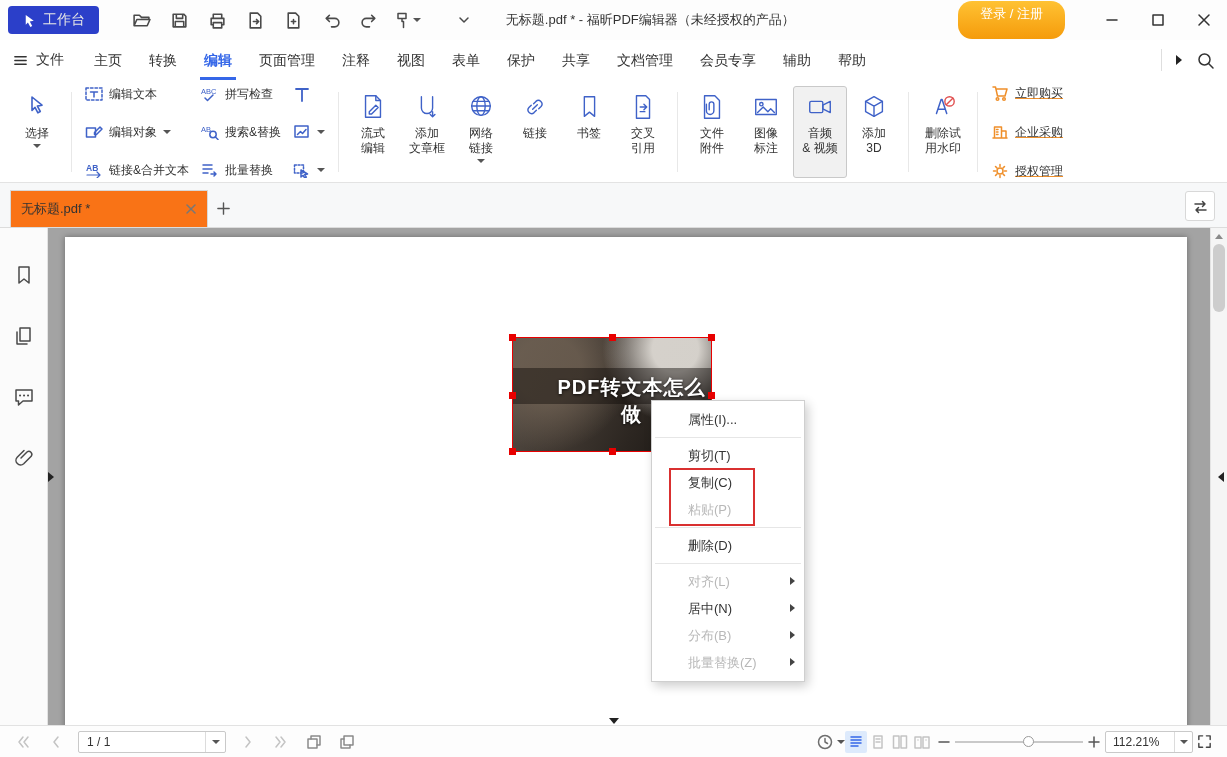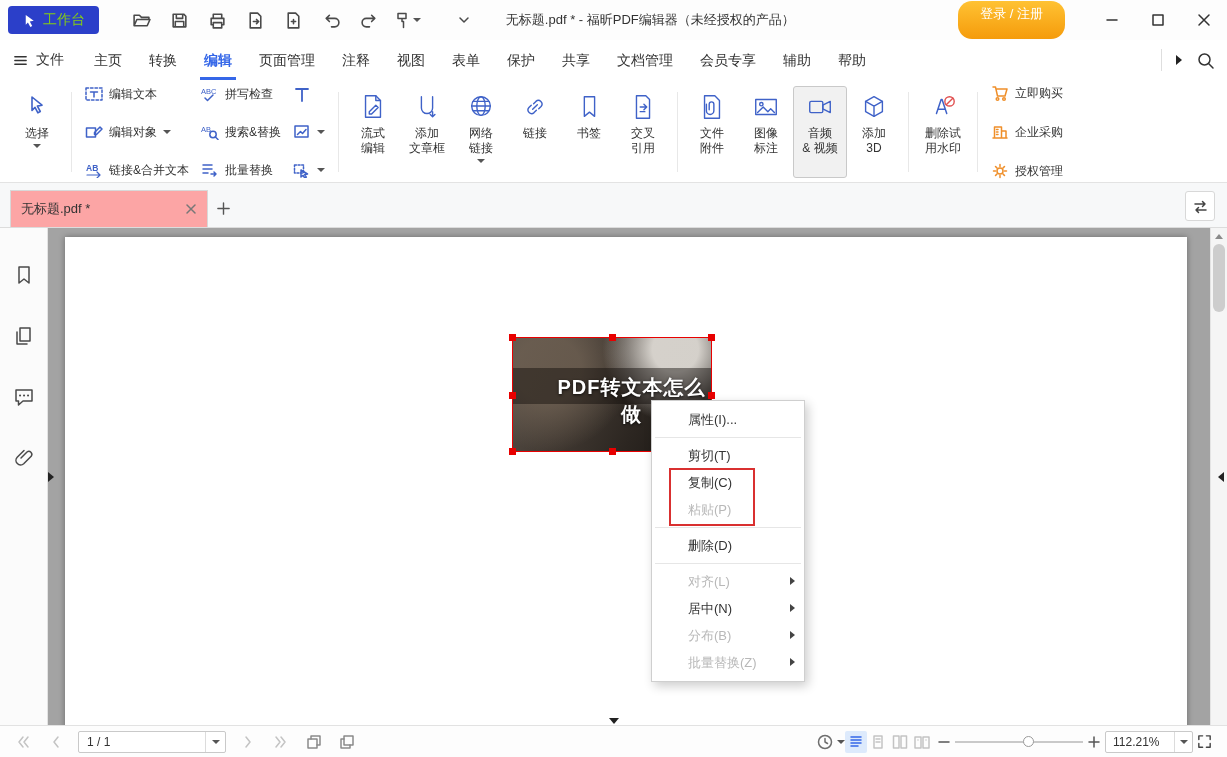--- a/index.html
+++ b/index.html
@@ -8,21 +8,21 @@
 svg{display:block;}
 svg.ic{fill:none;stroke:currentColor;stroke-width:1.5;stroke-linecap:round;stroke-linejoin:round;}
 .tri-down{width:0;height:0;border-left:4px solid transparent;border-right:4px solid transparent;border-top:4px solid #555;}
 .tri-right{width:0;height:0;border-top:4px solid transparent;border-bottom:4px solid transparent;border-left:5px solid #444;}
 .tri-left{width:0;height:0;border-top:5px solid transparent;border-bottom:5px solid transparent;border-right:6px solid #222;}
 .tri-down-big{width:0;height:0;border-left:5px solid transparent;border-right:5px solid transparent;border-top:6px solid #222;}
 .tri-right-big{width:0;height:0;border-top:5px solid transparent;border-bottom:5px solid transparent;border-left:6px solid #222;}
 
 
 .titlebar{height:40px;display:flex;align-items:center;background:#fdfdfd;padding:0 0 0 8px;position:relative;}
-.workbench-btn{display:flex;align-items:center;gap:6px;background:#2b3fc9;color:#84cc16;height:28px;padding:0 14px;border-radius:4px;font-size:14px;cursor:default;}
+.workbench-btn{display:flex;align-items:center;gap:6px;background:#2b3fc9;color:#e5e5e5;height:28px;padding:0 14px;border-radius:4px;font-size:14px;cursor:default;}
 .qat{display:flex;align-items:center;gap:10px;margin-left:28px;color:#4a4a4a;}
 .qbtn{width:28px;height:28px;display:flex;align-items:center;justify-content:center;gap:2px;}
 .collapse-chevron{margin-left:34px;color:#4a4a4a;}
 .win-title{position:absolute;left:53%;transform:translateX(-50%);font-size:13px;color:#333;white-space:nowrap;}
 .login-btn{margin-left:auto;background:linear-gradient(#ffc233,#f59b0b);color:#fff;height:38px;line-height:26px;padding:0 22px;border-radius:14px;font-size:13px;cursor:default;}
 .winctls{display:flex;align-items:center;margin-left:24px;}
 .winctl{width:46px;height:40px;display:flex;align-items:center;justify-content:center;color:#333;}
 
 
 .menubar{height:40px;display:flex;align-items:center;background:#fff;padding:0 12px;position:relative;}
@@ -37,26 +37,26 @@
 
 .ribbon{height:103px;background:#fff;border-bottom:1px solid #e3e3e3;display:flex;align-items:stretch;padding:6px 8px 4px 10px;}
 .rdiv{width:1px;background:#e8e8e8;margin:6px 7px;}
 .bigbtn{width:54px;display:flex;flex-direction:column;align-items:center;padding-top:6px;color:#3f62c8;border:1px solid transparent;border-radius:3px;}
 .bigbtn .blabel{margin-top:5px;font-size:12px;line-height:15px;color:#333;text-align:center;white-space:pre-line;}
 .bigbtn.active{background:#f1f1f1;border-color:#c9c9c9;}
 .bigbtn .tri-down{margin-top:3px;}
 .rstack{display:flex;flex-direction:column;justify-content:center;gap:21px;padding:0 6px;}
 .srow{display:flex;align-items:center;gap:6px;height:26px;color:#3f62c8;}
 .srow span{font-size:12px;color:#333;white-space:nowrap;}
-.rstack.promo .srow{color:#ef8f2a;}
+.rstack.promo .srow{color:#ef8f2a;text-decoration:underline;}
 .bigwrap{display:flex;align-items:stretch;}
 
 
 .tabbar{height:45px;background:#f7f8f9;border-bottom:1px solid #dcdcdc;display:flex;align-items:flex-end;padding:0 10px;position:relative;}
-.doctab{width:198px;height:37px;background:#fca5a5;border:1px solid #d8d8d8;border-bottom:none;display:flex;align-items:center;padding:0 10px;font-size:13px;color:#333;justify-content:space-between;}
+.doctab{width:198px;height:37px;background:#f97316;border:1px solid #d8d8d8;border-bottom:none;display:flex;align-items:center;padding:0 10px;font-size:13px;color:#333;justify-content:space-between;}
 .newtab{width:30px;height:37px;display:flex;align-items:center;justify-content:center;color:#555;}
 .tabbar-right{position:absolute;right:12px;top:8px;width:30px;height:30px;border:1px solid #d8d8d8;background:#fff;border-radius:3px;display:flex;align-items:center;justify-content:center;color:#444;}
 
 
 .content{height:497px;display:flex;position:relative;background:#a3a3a3;}
 .sidebar{width:48px;background:#fbfbfb;border-right:1px solid #e3e3e3;display:flex;flex-direction:column;align-items:center;padding-top:32px;gap:31px;color:#4a4a4a;z-index:3;}
 .sbtn{width:30px;height:30px;display:flex;align-items:center;justify-content:center;}
 .viewport{flex:1;position:relative;overflow:hidden;}
 .page{position:absolute;left:17px;top:9px;width:1122px;height:600px;background:#fff;box-shadow:0 0 6px rgba(0,0,0,0.35);}
 .vscroll{width:17px;background:#f5f5f5;border-left:1px solid #e4e4e4;position:relative;z-index:3;}

